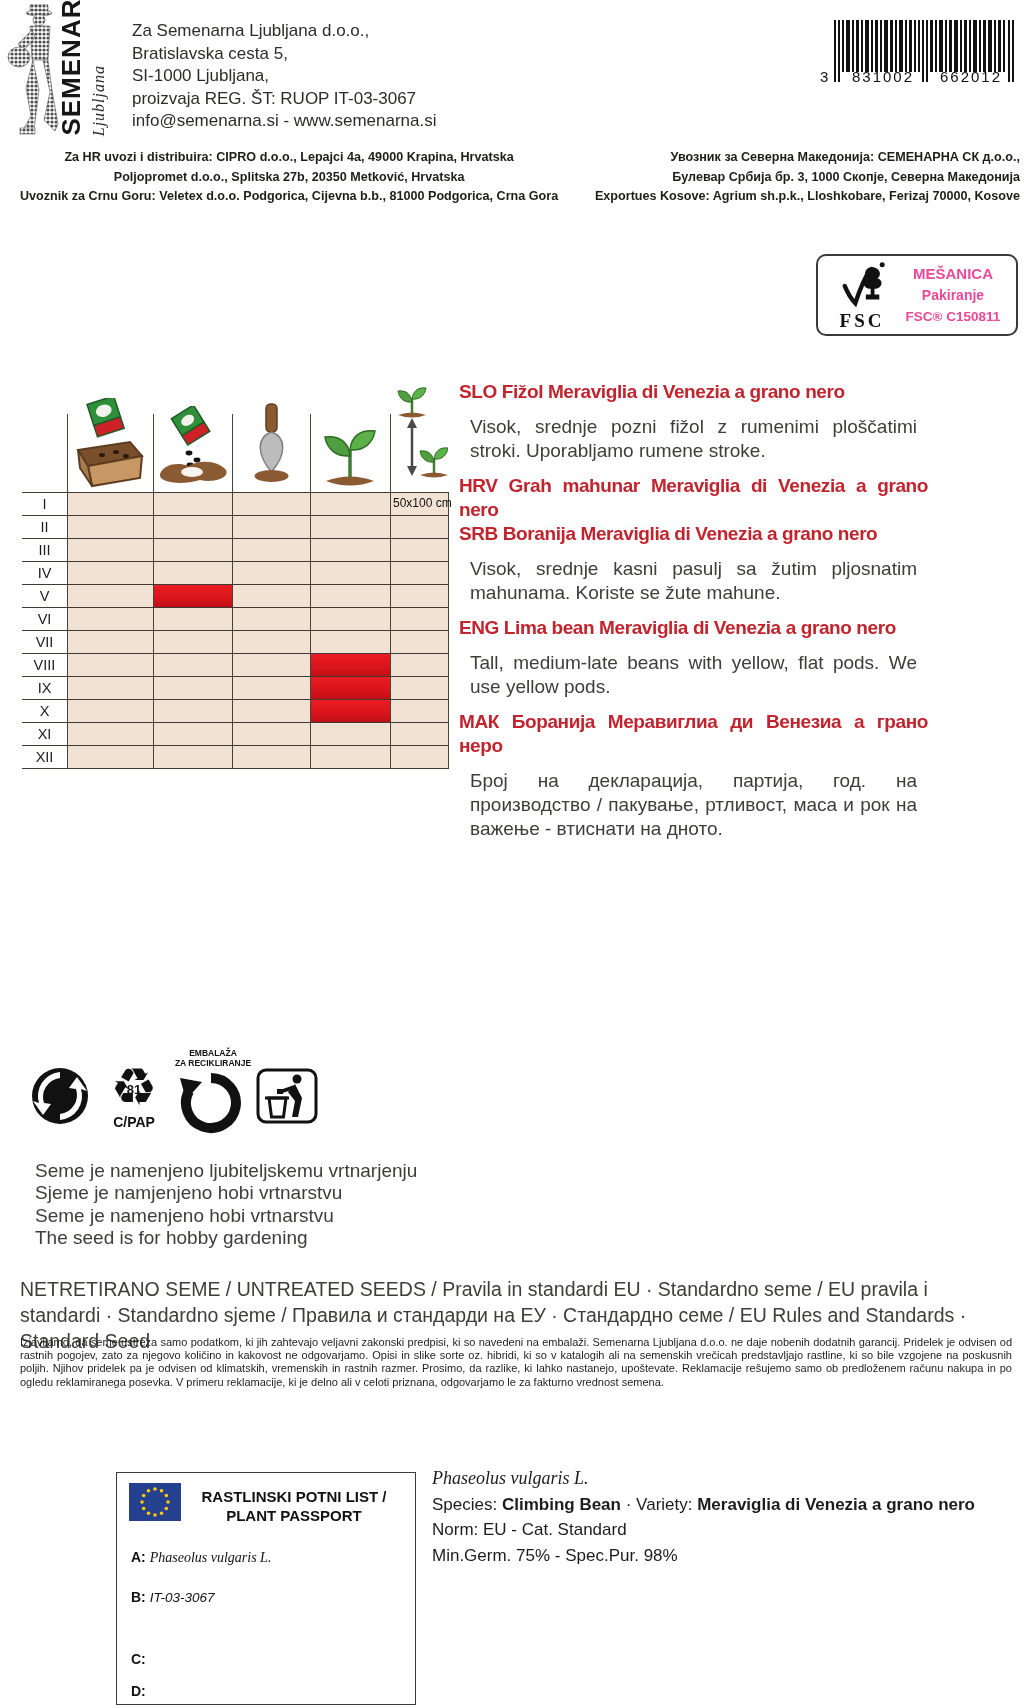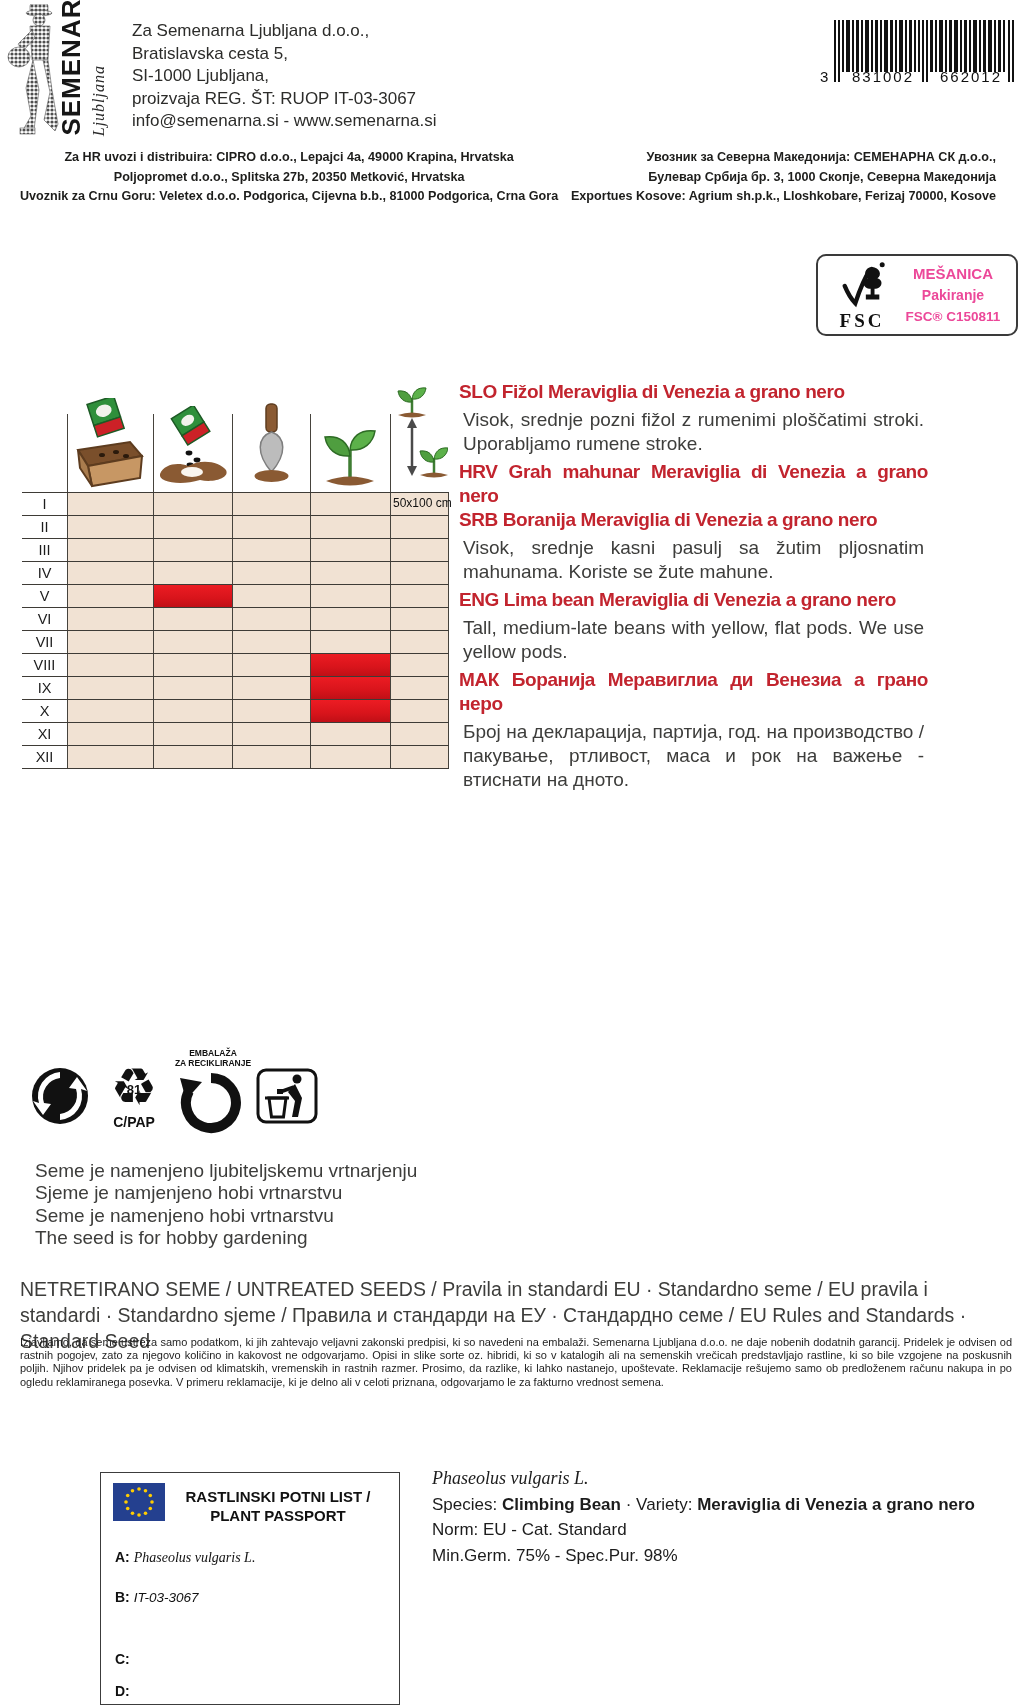--- a/index.html
+++ b/index.html
@@ -19,21 +19,21 @@
   
   .barcode{left:820px;top:20px;width:200px;height:78px;}
   .barcode svg{position:absolute;left:14px;top:0;}
   .bc-num{position:absolute;top:48px;font-size:15px;color:#111;}
   .bc-d{left:0px;} .bc-g1{left:24px;width:78px;text-align:center;letter-spacing:2px;}
   .bc-g2{left:112px;width:78px;text-align:center;letter-spacing:2px;}
 
   
   .imp{font-size:12.6px;font-weight:bold;line-height:19.5px;color:#1d1d1b;}
   .imp-left{left:20px;top:148px;text-align:center;}
-  .imp-right{right:28px;top:148px;text-align:right;}
+  .imp-right{right:4px;top:148px;text-align:right;}
 
   
   .fsc-box{left:816px;top:254px;width:202px;height:82px;border:2px solid #3a3a3a;border-radius:10px;
            display:flex;align-items:center;justify-content:space-between;padding:4px 8px;box-sizing:border-box;}
   .fsc-left{width:72px;text-align:center;}
   .fsc-left .fsc-word{font-family:"Liberation Serif",serif;font-weight:bold;font-size:19px;letter-spacing:3px;color:#111;margin-top:-3px;}
   .fsc-right{flex:1;text-align:center;font-weight:bold;color:#ec4899;line-height:1.55;}
   .fsc-right .l1{font-size:15px;} .fsc-right .l2{font-size:14px;} .fsc-right .l3{font-size:13.5px;}
 
   
@@ -47,37 +47,37 @@
   .cal-month{display:flex;align-items:center;justify-content:center;font-size:14.5px;color:#1c1c1c;background:#fff;}
   .cal-cell{background:#f1e2d3;border-left:1.3px solid #46433d;position:relative;}
   .cal-cell:last-child{border-right:1.3px solid #46433d;}
   .cal-cell.bar{background:linear-gradient(180deg,#ec1c23 0%,#d8141b 60%,#c00f16 100%);}
   .spacing-label{position:absolute;left:2px;top:3px;font-size:12px;font-weight:normal;color:#111;white-space:nowrap;}
 
   
   .desc{left:459px;top:380px;width:469px;}
   .desc .ttl{color:#c2242e;font-weight:bold;font-size:19px;letter-spacing:-0.4px;line-height:24px;
              text-align:justify;margin:0;}
-  .desc .bdy{font-size:19px;line-height:24px;color:#3d3d3b;text-align:justify;margin:4px;}
+  .desc .bdy{font-size:19px;line-height:24px;color:#3d3d3b;text-align:justify;margin:11px;}
 
   
   .emb-label{left:167px;top:1048px;width:92px;text-align:center;font-size:8.5px;font-weight:bold;
              color:#111;line-height:1.2;}
   .ric{position:absolute;}
 
   
   .purpose{left:35px;top:1160px;font-size:19px;line-height:22.4px;color:#3d3d3b;}
   .standards{left:20px;top:1276px;width:988px;font-size:19.5px;line-height:26px;color:#3d3d3b;}
 
   
   .disclaimer{left:20px;top:1336px;width:992px;font-size:11px;line-height:13.2px;color:#1e1e1e;
               text-align:justify;}
 
   
-  .passport{left:100px;top:1472px;width:300px;height:233px;border:1.6px solid #3c3c3c;box-sizing:border-box;}
+  .passport{left:116px;top:1472px;width:300px;height:233px;border:1.6px solid #3c3c3c;box-sizing:border-box;}
   .pp-flag{position:absolute;left:12px;top:10px;}
   .pp-title{position:absolute;left:66px;top:14px;width:222px;text-align:center;font-weight:bold;
             font-size:15px;line-height:19px;color:#111;}
   .pp-line{position:absolute;left:14px;font-size:14px;color:#111;}
   .pp-line b{font-weight:bold;}
   .pp-val{font-family:"Liberation Serif",serif;font-style:italic;font-size:14px;}
   .pp-val2{font-size:13.5px;font-family:"Liberation Sans",sans-serif;}
 
   
   .species{left:432px;top:1466px;font-size:17px;line-height:25.5px;color:#1c1c1c;}

